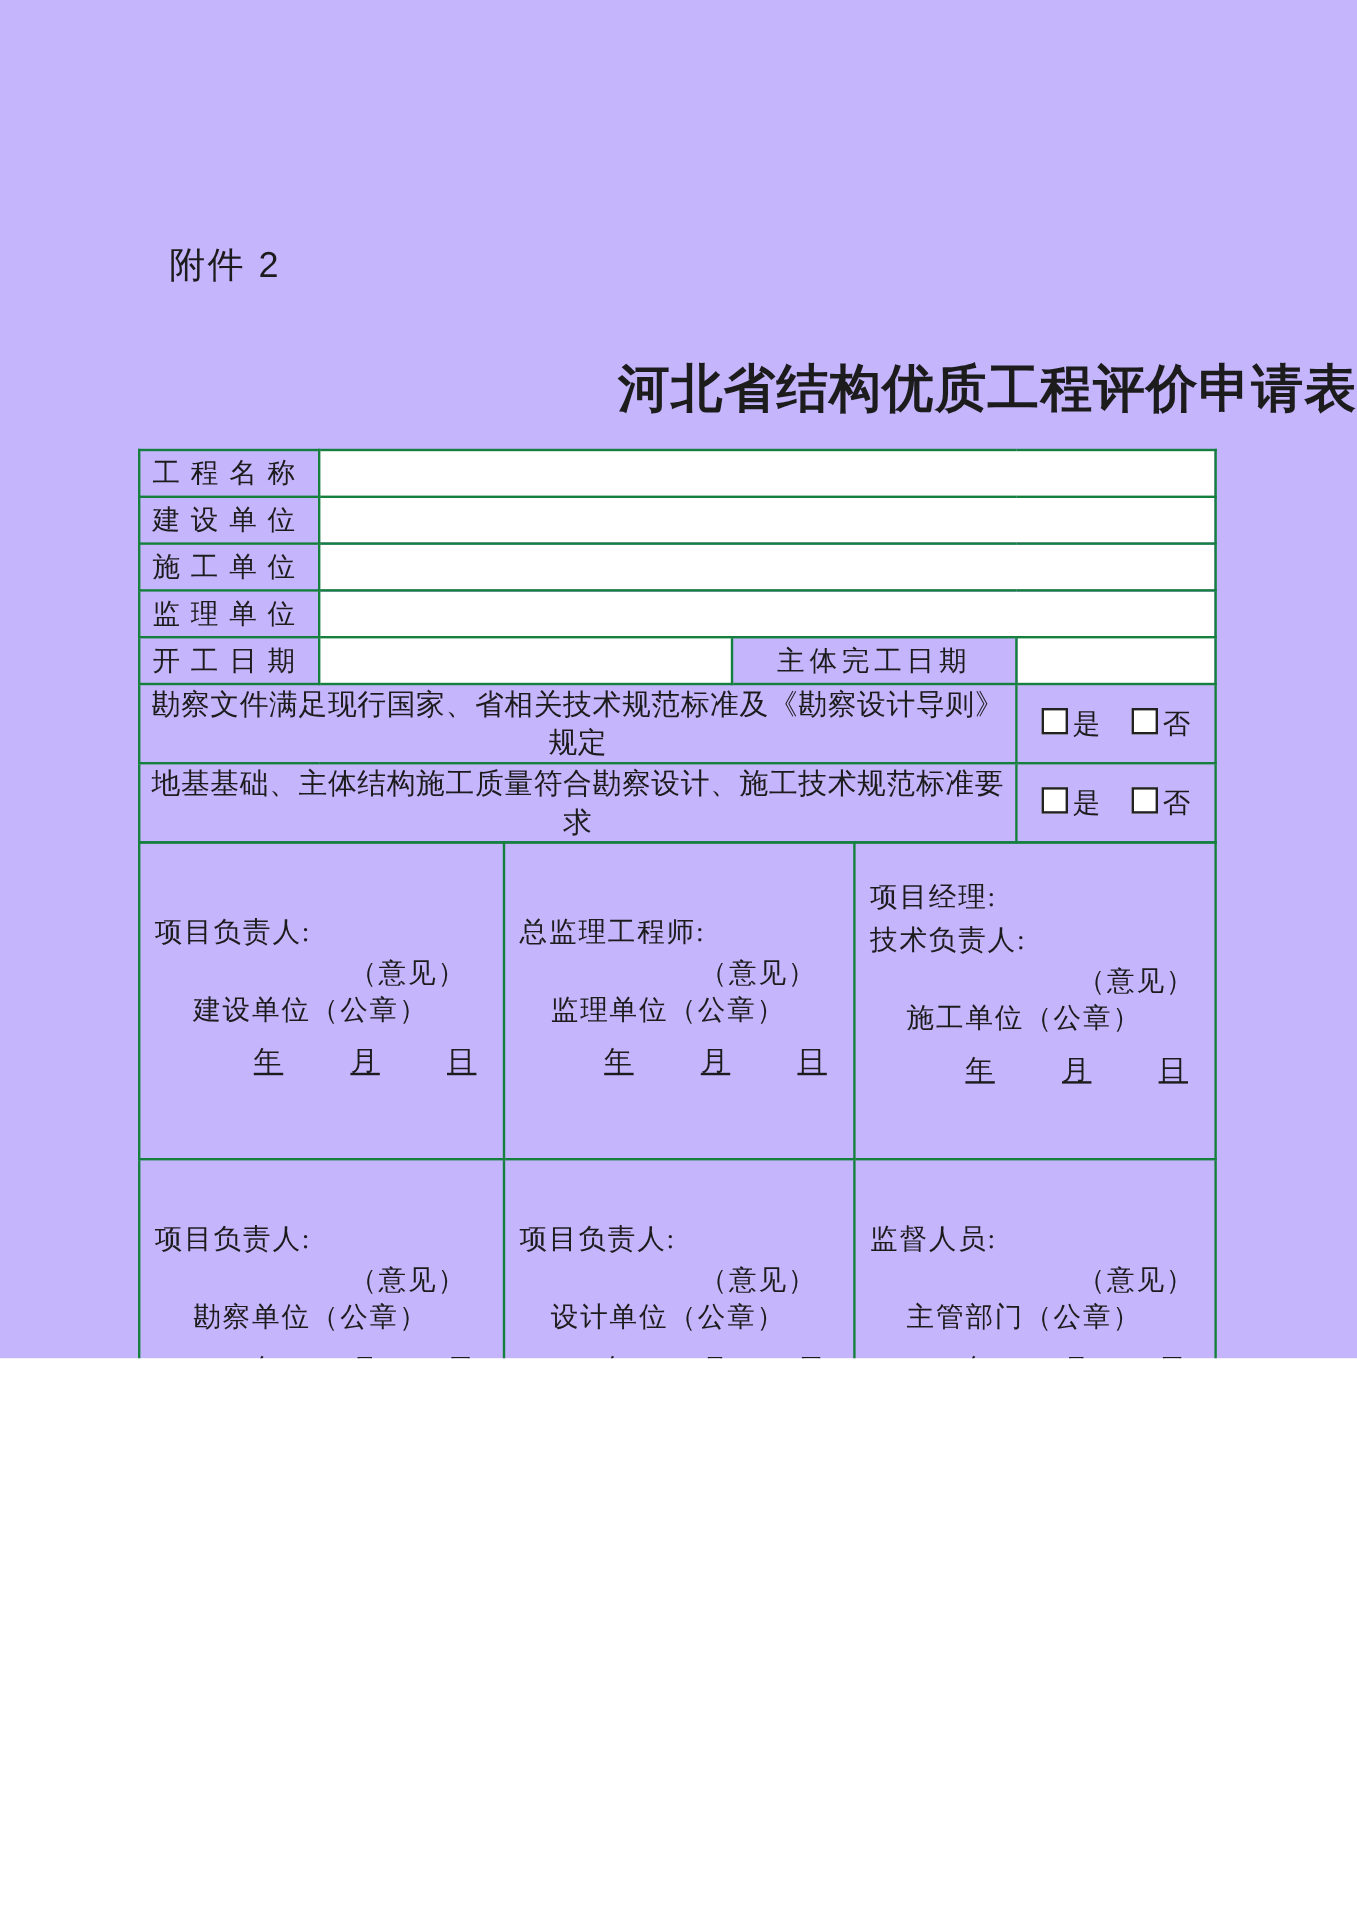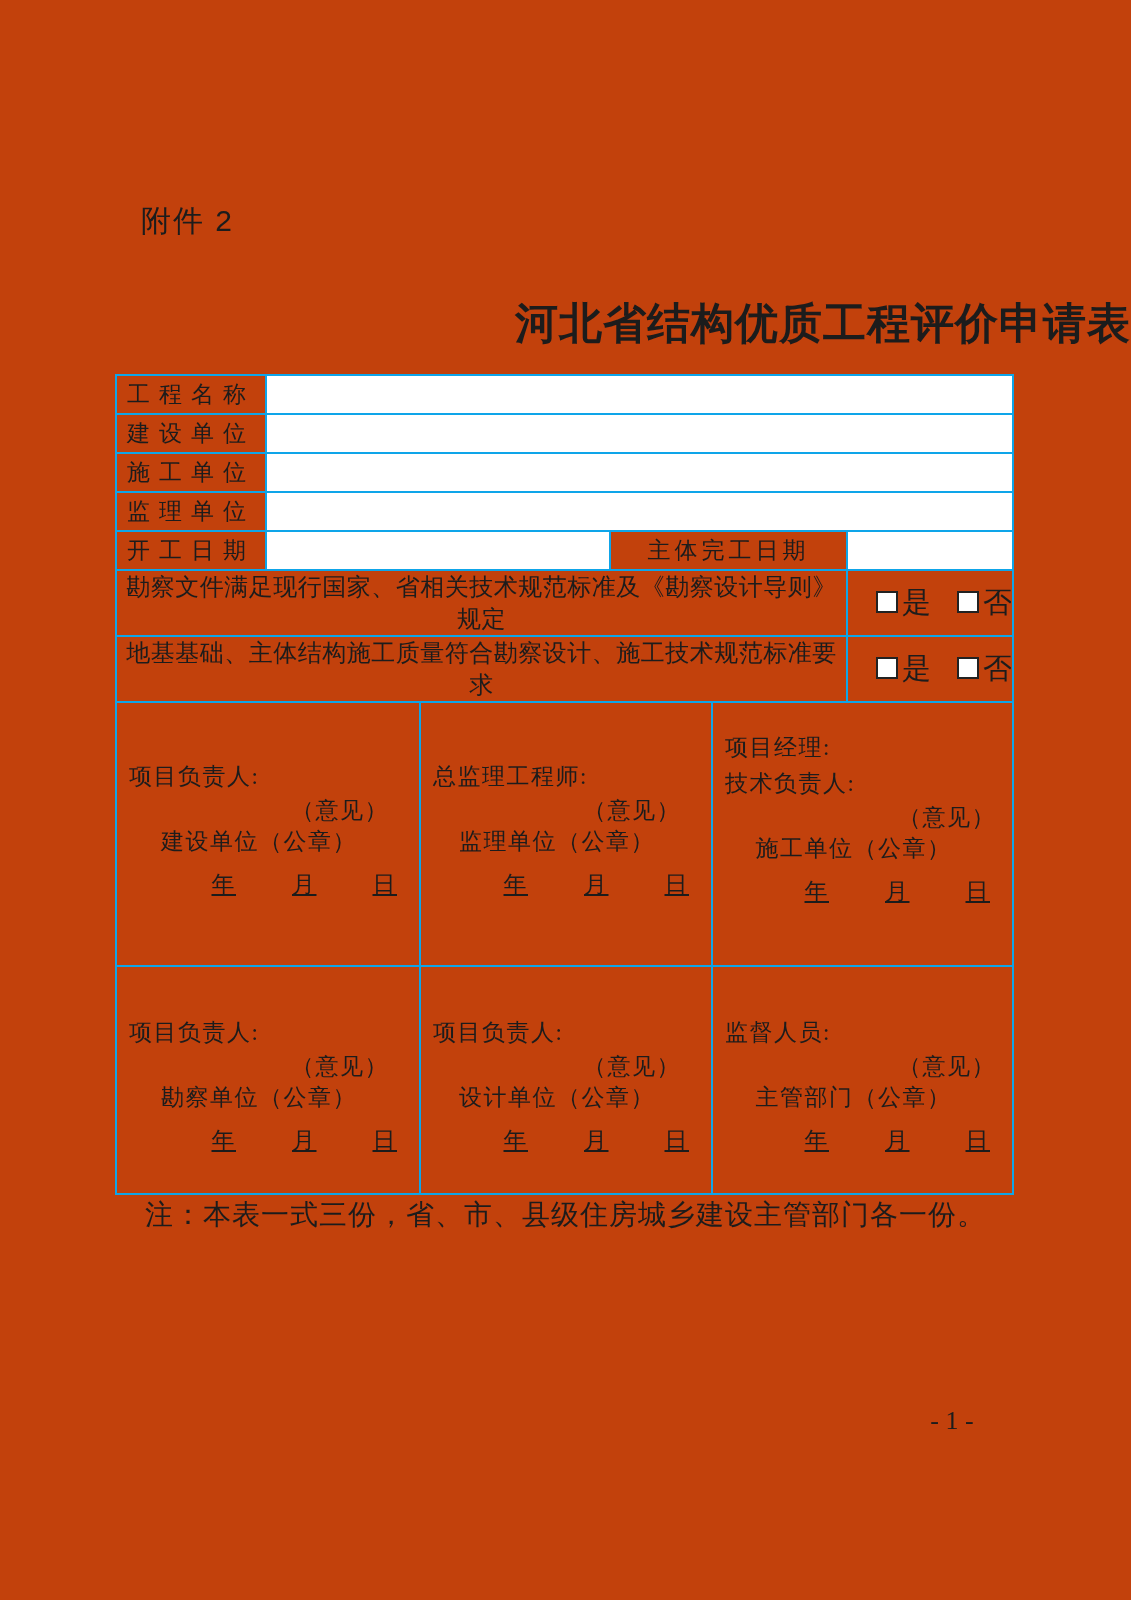--- a/index.html
+++ b/index.html
@@ -1,55 +1,55 @@
 <!DOCTYPE html>
 <html><head>
 <meta charset="utf-8">
 <style>
   html,body{margin:0;padding:0;background:#ffffff;}
   .page{
     position:relative;
-    width:1131px;height:1600px;
-    background:#c2410c;
+    width:1131px;height:1132px;
+    background:#c4b5fd;
     color:#1c1c1c;
     font-family:"Liberation Serif","DejaVu Serif",serif;
     overflow:hidden;
   }
   .attachment{
     position:absolute;left:141px;top:201px;
     font-family:"Liberation Sans","DejaVu Sans",sans-serif;
     font-size:30px;letter-spacing:2px;
   }
   .title{
     position:absolute;left:0;top:295px;width:100%;
     margin:0;text-align:right;
     font-size:43px;font-weight:bold;letter-spacing:1px;
   }
   .form-area{position:absolute;left:115px;top:374px;width:897px;}
   table.tbl{
     border-collapse:collapse;table-layout:fixed;width:897px;
     font-size:23px;
   }
   table.tbl td{
-    border:2px solid #0ea5e9;
+    border:2px solid #15803d;
     padding:0;vertical-align:middle;
     overflow:hidden;
   }
   .tbl-a tr{height:39px;}
   td.lbl{
     text-align:center;letter-spacing:9px;padding-left:9px;
   }
   td.lbl-wide{
     text-align:center;letter-spacing:4px;padding-left:4px;font-size:23px;
   }
   td.val{background:#ffffff;}
   td.stmt{
     text-align:center;font-size:24px;letter-spacing:0.5px;
   }
-  td.chk{text-align:right;font-size:29px;white-space:nowrap;border-radius:20px;}
+  td.chk{text-align:center;font-size:23px;white-space:nowrap;border-radius:20px;}
   .cbx{
     display:inline-block;width:18px;height:18px;
     border:2px solid #222222;vertical-align:-1px;margin-right:4px;
     background:#fff;
   }
   .chk-opt{display:inline-block;}
   .chk-gap{display:inline-block;width:26px;}
   .tbl-b{margin-top:-2px;}
   .tbl-b tr.r1{height:264px;}
   .tbl-b tr.r2{height:228px;}

